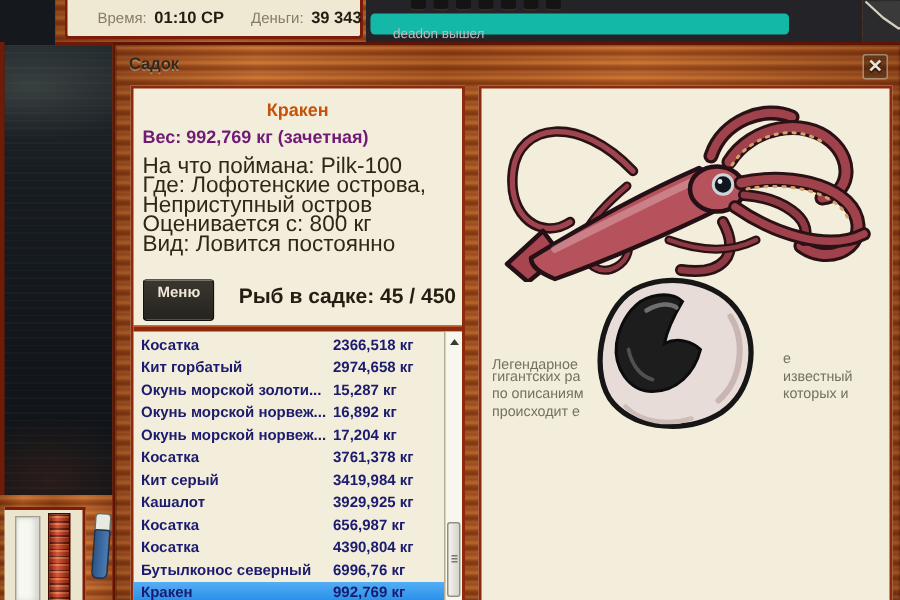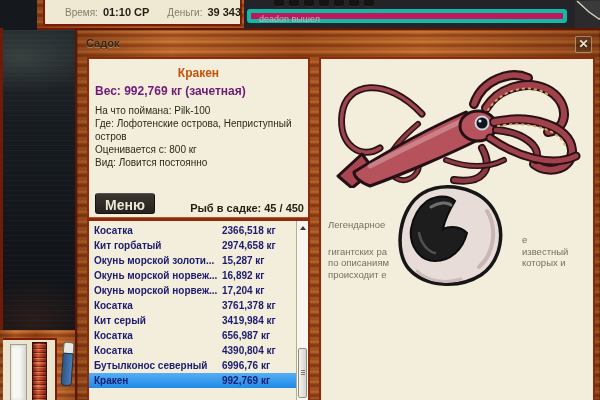--- a/index.html
+++ b/index.html
@@ -52,22 +52,22 @@
     position:absolute; left:6px; top:0; width:199px; height:26px;
     background:#efe9d4; border:2px solid #7c1c08; border-top:none; border-radius:0 0 3px 3px;
     display:flex; align-items:center; padding-left:20px; font-size:10px; color:#857d68;
   }
   .status-value { font-size:11px; font-weight:bold; color:#221d12; margin-left:5px; white-space:nowrap; }
   .status-label2 { margin-left:18px; }
   .chat-zone { position:absolute; left:207px; top:0; width:331px; height:28px; background:#242428; }
   .toolbar-icons { position:absolute; left:30px; top:0; display:flex; gap:5px; }
   .toolbar-stub { width:10px; height:6px; background:#141414; border-radius:0 0 2px 2px; box-shadow:0 1px 0 rgba(120,40,20,.45); }
   .chat-bar {
-    position:absolute; left:3px; top:9px; width:320px; height:14px;
-    background:#be185d; border:4px solid #14b8a6; border-radius:3px;
+    position:absolute; left:3px; top:9px; width:279px; height:14px;
+    background:#0369a1; border:7px solid #14b8a6; border-radius:3px;
     font-size:9px; color:#bdbdbd; line-height:12px; padding-left:8px;
   }
   .minimap { position:absolute; left:538px; top:0; width:62px; height:33px; background:#2b2b2d; }
 
   
   .window {
     position:absolute; left:75px; top:28px; width:525px; height:372px;
     border-left:2px solid #5f1404; border-top:2px solid #5f1404;
     box-shadow: inset 0 0 0 1px rgba(0,0,0,.18);
   }
@@ -83,27 +83,27 @@
     text-shadow:0 1px 1px rgba(0,0,0,.6); cursor:pointer;
   }
   .panel { position:absolute; top:27px; height:345px; background:#f3eedb; border:2px solid #8d2a0c; }
   .left-panel  { left:10px;  width:223px; }
   .right-panel { left:242px; width:276px; }
 
   
   .info-area { position:relative; height:158px; }
   .fish-name { text-align:center; padding-top:7px; font-size:12px; font-weight:bold; color:#c5520a; }
   .weight-line { margin:4px 0 0 6px; font-size:12px; font-weight:bold; color:#701a75; }
-  .detail-lines { margin:6px 7px 0 6px; font-size:10px; color:#2f2818; line-height:13px; }
+  .detail-lines { margin:6px 7px 0 6px; font-size:15px; color:#2f2818; line-height:13px; }
   .menu-button {
-    position:absolute; left:6px; bottom:3px; padding:3px 9px 0 9px;
+    position:absolute; left:6px; bottom:3px; padding:3px 9px 12px 9px;
     background:linear-gradient(180deg,#3a362f,#26231e); border:1px solid #14120e; border-top-color:#5a554c;
-    border-radius:3px; color:#efe8d8; font-size:14px; font-weight:bold; cursor:pointer;
-  }
-  .cage-stats { position:absolute; right:4px; bottom:3px; text-align:center; font-size:11px; font-weight:bold; color:#241d12; line-height:12px; }
+    border-radius:3px; color:#efe8d8; font-size:10px; font-weight:bold; cursor:pointer;
+  }
+  .cage-stats { position:absolute; right:4px; bottom:14px; text-align:center; font-size:14px; font-weight:bold; color:#241d12; line-height:12px; }
   .info-divider { height:4px; background:#8d2a0c; border-top:1px solid #b5572b; }
 
   
   .list-area { position:relative; height:179px; overflow:hidden; }
   .fish-rows { position:absolute; left:0; top:2px; width:209px; }
   .fish-row { position:relative; height:15px; line-height:15px; font-size:10px; font-weight:bold; color:#1b1b6f; padding-left:5px; white-space:nowrap; cursor:pointer; }
   .fish-row.selected { background:linear-gradient(180deg,#55aef5,#1f8ae8); }
   .fish-weight { position:absolute; left:133px; top:0; }
   .list-scrollbar { position:absolute; right:0; top:0; bottom:0; width:12px; background:#f7f6ef; border-left:1px solid #b5ad94; }
   .scroll-up-icon { position:absolute; left:3px; top:5px; width:0; height:0; border-left:3px solid transparent; border-right:3px solid transparent; border-bottom:4px solid #3a3a34; }
@@ -189,20 +189,21 @@
       <div class="info-divider"></div>
       <div class="list-area">
         <div class="fish-rows">
           <div class="fish-row"><span>Косатка</span><span class="fish-weight">2366,518 кг</span></div>
           <div class="fish-row"><span>Кит горбатый</span><span class="fish-weight">2974,658 кг</span></div>
           <div class="fish-row"><span>Окунь морской золоти...</span><span class="fish-weight">15,287 кг</span></div>
           <div class="fish-row"><span>Окунь морской норвеж...</span><span class="fish-weight">16,892 кг</span></div>
           <div class="fish-row"><span>Окунь морской норвеж...</span><span class="fish-weight">17,204 кг</span></div>
           <div class="fish-row"><span>Косатка</span><span class="fish-weight">3761,378 кг</span></div>
           <div class="fish-row"><span>Кит серый</span><span class="fish-weight">3419,984 кг</span></div>
+          <div class="fish-row"><span>Кашалот</span><span class="fish-weight">3929,925 кг</span></div>
           <div class="fish-row"><span>Косатка</span><span class="fish-weight">656,987 кг</span></div>
           <div class="fish-row"><span>Косатка</span><span class="fish-weight">4390,804 кг</span></div>
           <div class="fish-row"><span>Бутылконос северный</span><span class="fish-weight">6996,76 кг</span></div>
           <div class="fish-row selected"><span>Кракен</span><span class="fish-weight">992,769 кг</span></div>
         </div>
         <div class="list-scrollbar">
           <div class="scroll-up-icon"></div>
           <div class="scroll-thumb">
             <div class="scroll-grip"></div>
           </div>
@@ -240,21 +241,21 @@
         <path d="M120 98 C142 106 162 106 178 98" fill="none" stroke="#2a1115" stroke-width="6" stroke-linecap="round"></path>
         <path d="M120 98 C142 106 162 106 178 98" fill="none" stroke="#8e3a44" stroke-width="3" stroke-linecap="round"></path>
 
         <path d="M162 48 C176 26 206 20 224 34" fill="none" stroke="#d8a36a" stroke-width="2" stroke-dasharray="1.5 4.5" stroke-linecap="round"></path>
         <path d="M172 64 C202 58 236 68 240 86" fill="none" stroke="#d8a36a" stroke-width="2" stroke-dasharray="1.5 4.5" stroke-linecap="round"></path>
 
         <circle cx="156" cy="61" r="6.5" fill="#10161d" stroke="#cdd4da" stroke-width="2"></circle>
         <circle cx="154" cy="59" r="1.6" fill="#e6edf2"></circle>
       </svg>
 
-      <span class="desc-line" style="left:7px;  top:160px;">Легендарное</span>
+      <span class="desc-line" style="left:7px;  top:179px;">Легендарное</span>
       <span class="desc-line" style="left:7px;  top:187px;">гигантских ра</span>
       <span class="desc-line" style="left:7px;  top:198px;">по описаниям</span>
       <span class="desc-line" style="left:7px;  top:210px;">происходит е</span>
       <span class="desc-line" style="left:201px; top:175px;">е</span>
       <span class="desc-line" style="left:201px; top:187px;">известный</span>
       <span class="desc-line" style="left:201px; top:198px;">которых и</span>
 
       <svg class="beak-art" viewBox="0 0 120 110">
         <path d="M36 12 C58 0 92 6 106 28 C120 50 114 80 94 94 C72 108 38 106 22 88 C6 70 12 26 36 12 Z" fill="#e7dcd8" stroke="#161616" stroke-width="3.5" stroke-linejoin="round"></path>
         <path d="M100 30 C110 46 108 72 92 86" fill="none" stroke="#c9b6b2" stroke-width="4" stroke-linecap="round"></path>

